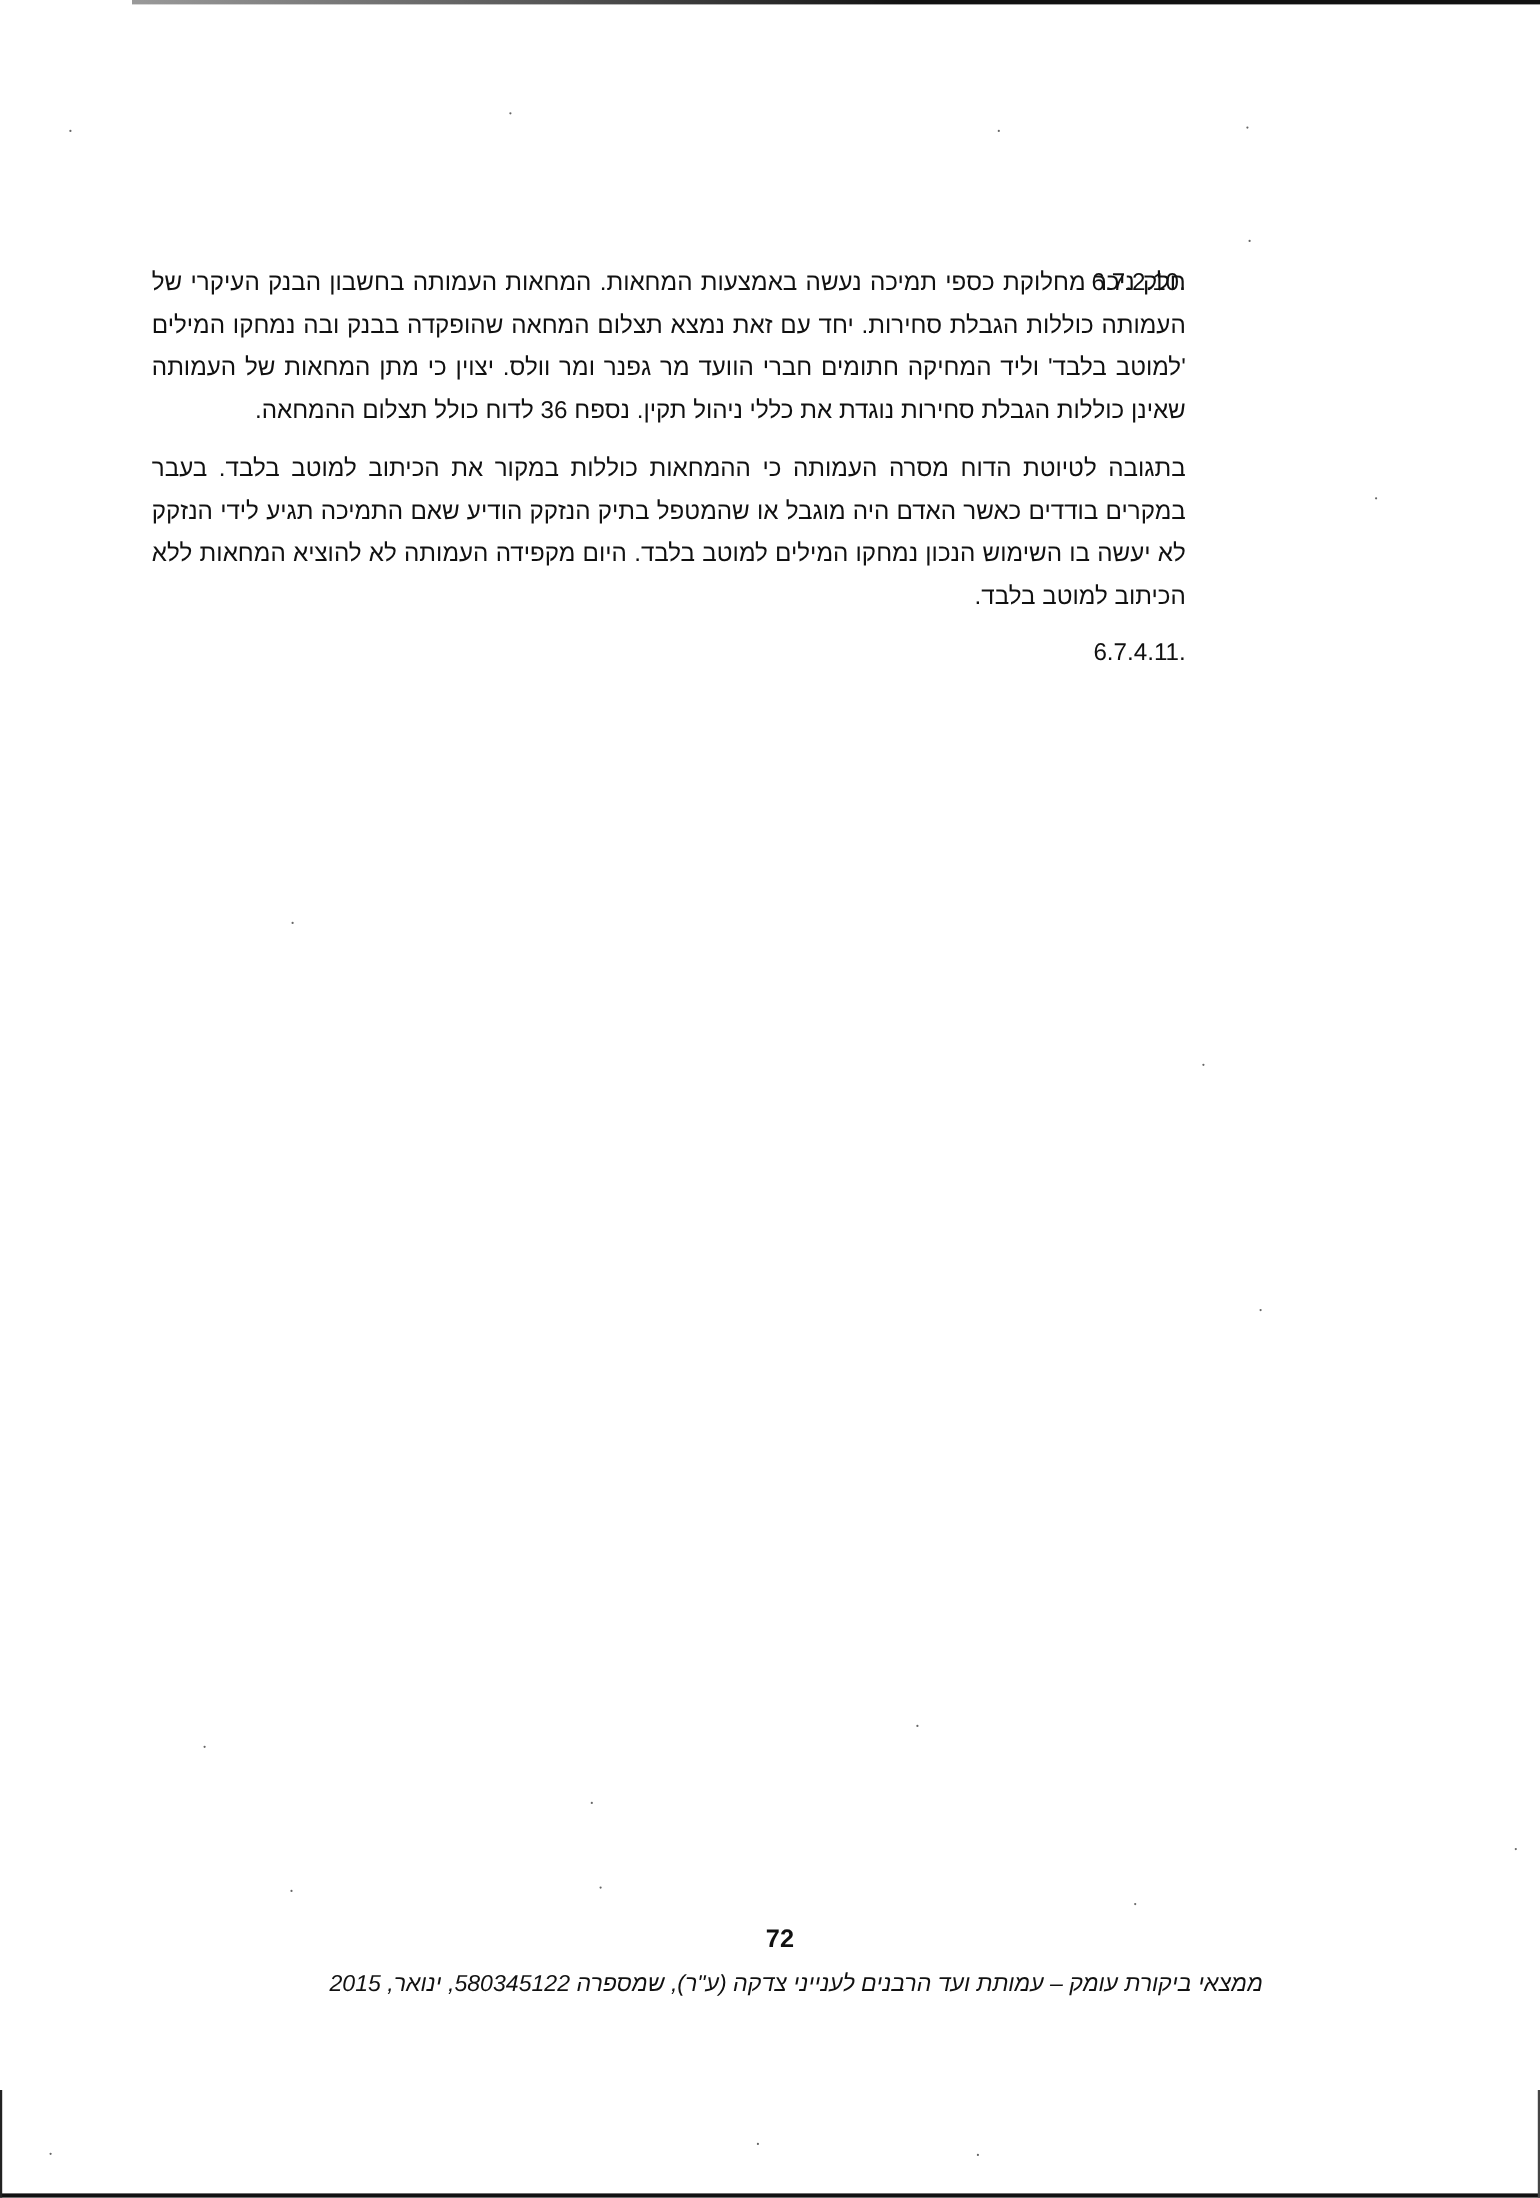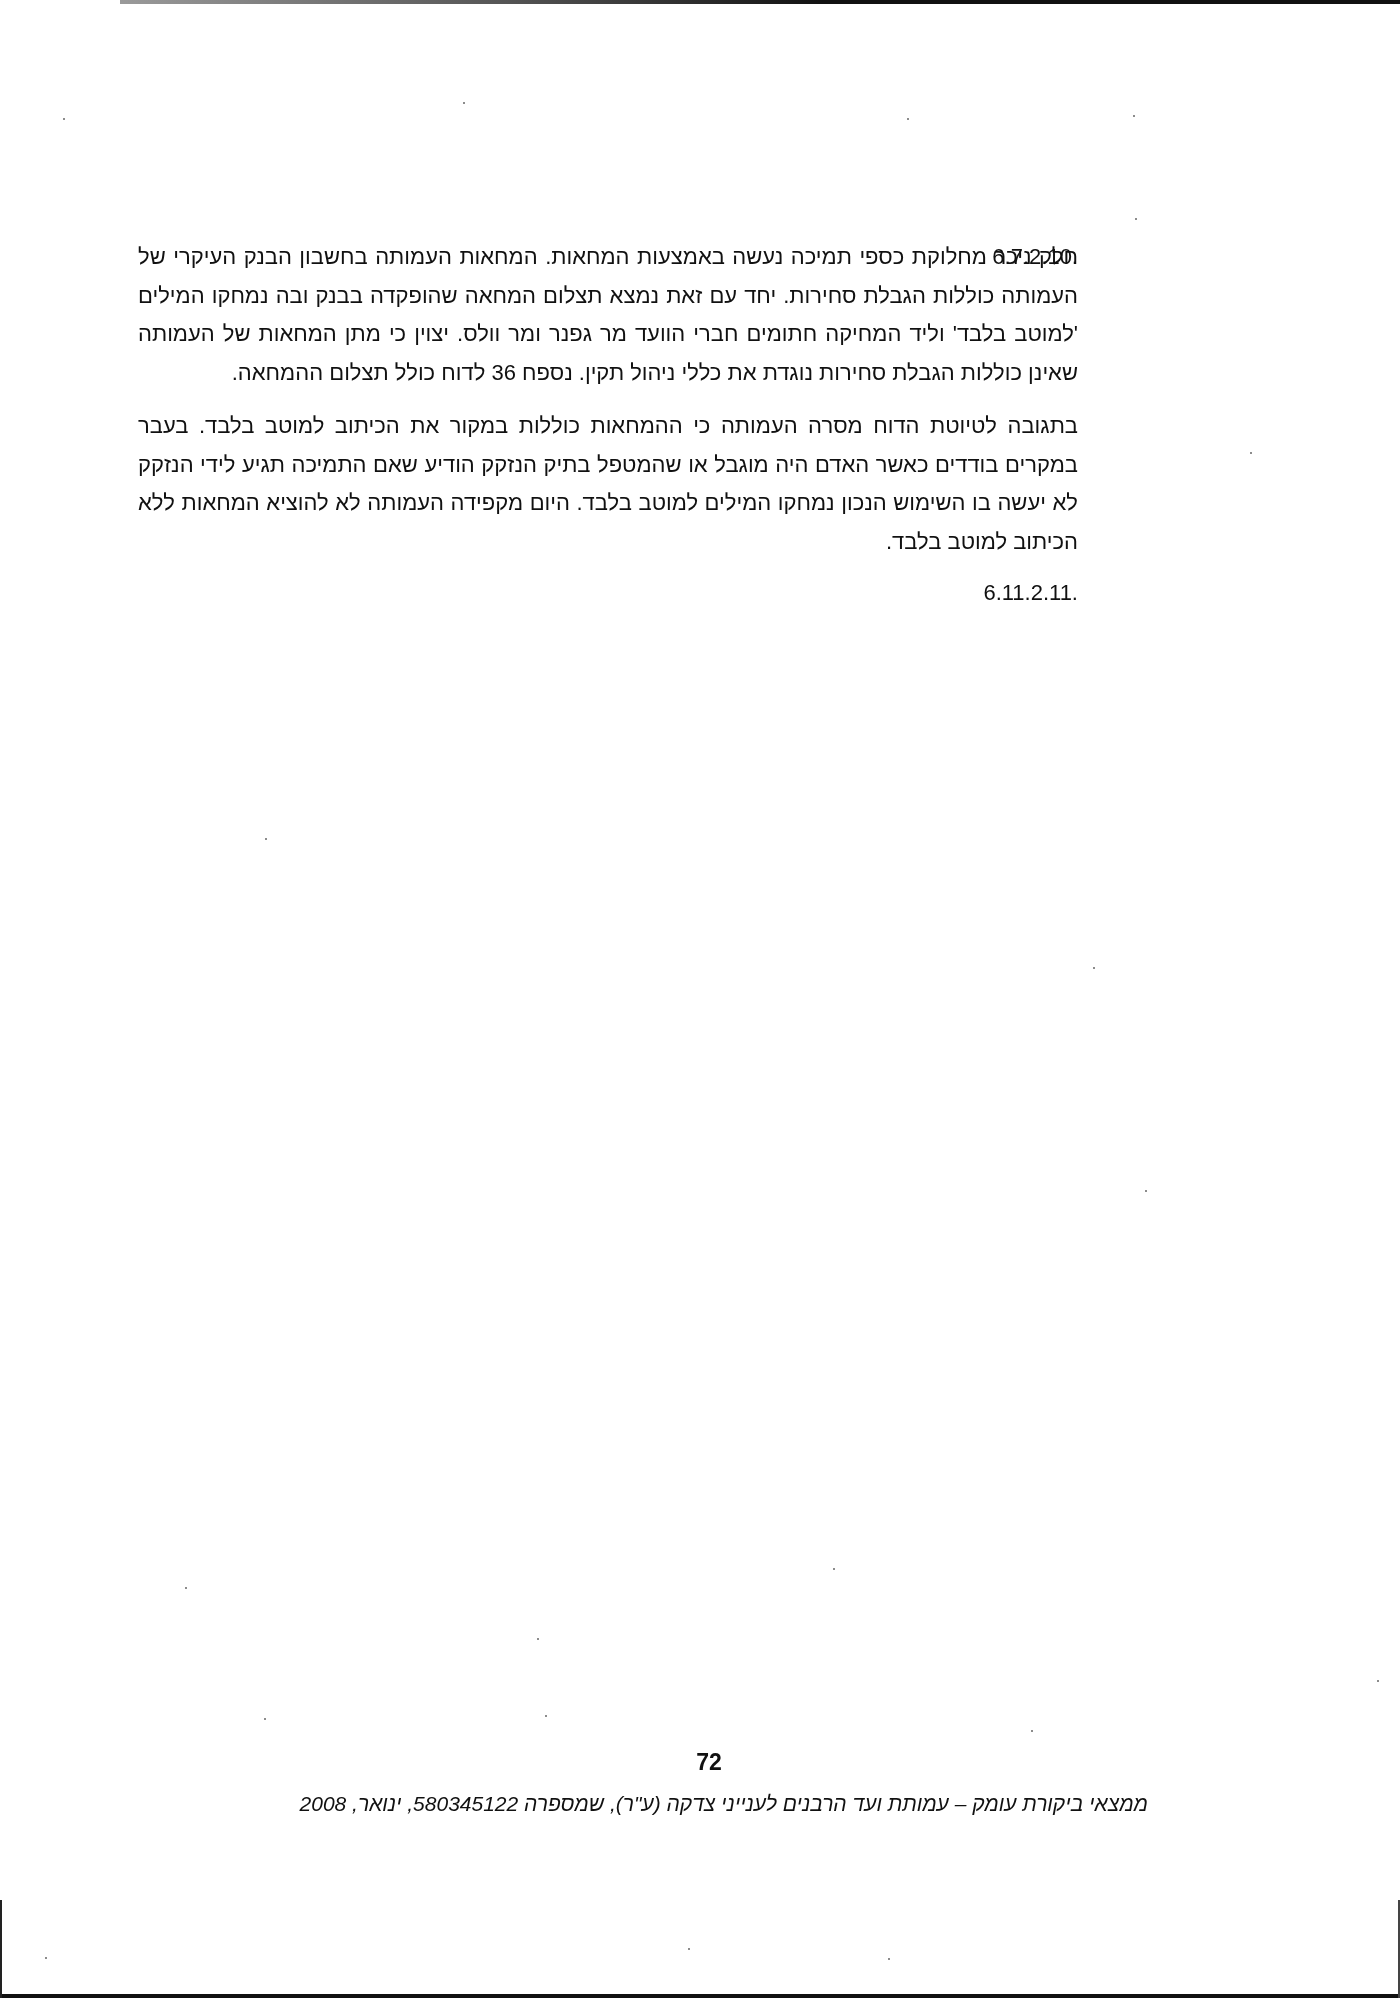--- a/index.html
+++ b/index.html
@@ -146,19 +146,19 @@
 
   <div class="section" id="section-6-7-2-10">
     <span class="section-number">6.7.2.10.</span>
     <div class="section-body">
       <p>חלק ניכר מחלוקת כספי תמיכה נעשה באמצעות המחאות. המחאות העמותה בחשבון הבנק העיקרי של העמותה כוללות הגבלת סחירות. יחד עם זאת נמצא תצלום המחאה שהופקדה בבנק ובה נמחקו המילים 'למוטב בלבד' וליד המחיקה חתומים חברי הוועד מר גפנר ומר וולס. יצוין כי מתן המחאות של העמותה שאינן כוללות הגבלת סחירות נוגדת את כללי ניהול תקין. נספח 36 לדוח כולל תצלום ההמחאה.</p>
       <p>בתגובה לטיוטת הדוח מסרה העמותה כי ההמחאות כוללות במקור את הכיתוב למוטב בלבד. בעבר במקרים בודדים כאשר האדם היה מוגבל או שהמטפל בתיק הנזקק הודיע שאם התמיכה תגיע לידי הנזקק לא יעשה בו השימוש הנכון נמחקו המילים למוטב בלבד. היום מקפידה העמותה לא להוציא המחאות ללא הכיתוב למוטב בלבד.</p>
     </div>
   </div>
 
   <div class="section" id="section-6-7-2-11">
-    <span class="section-number">6.11.2.11.</span>
+    <span class="section-number">6.7.4.11.</span>
   </div>
 
 </div>
 
 <div class="page-number">72</div>
-<div class="footer-line">ממצאי ביקורת עומק – עמותת ועד הרבנים לענייני צדקה (ע"ר), שמספרה 580345122, ינואר, 2008</div>
+<div class="footer-line">ממצאי ביקורת עומק – עמותת ועד הרבנים לענייני צדקה (ע"ר), שמספרה 580345122, ינואר, 2015</div>
 
 </body></html>

